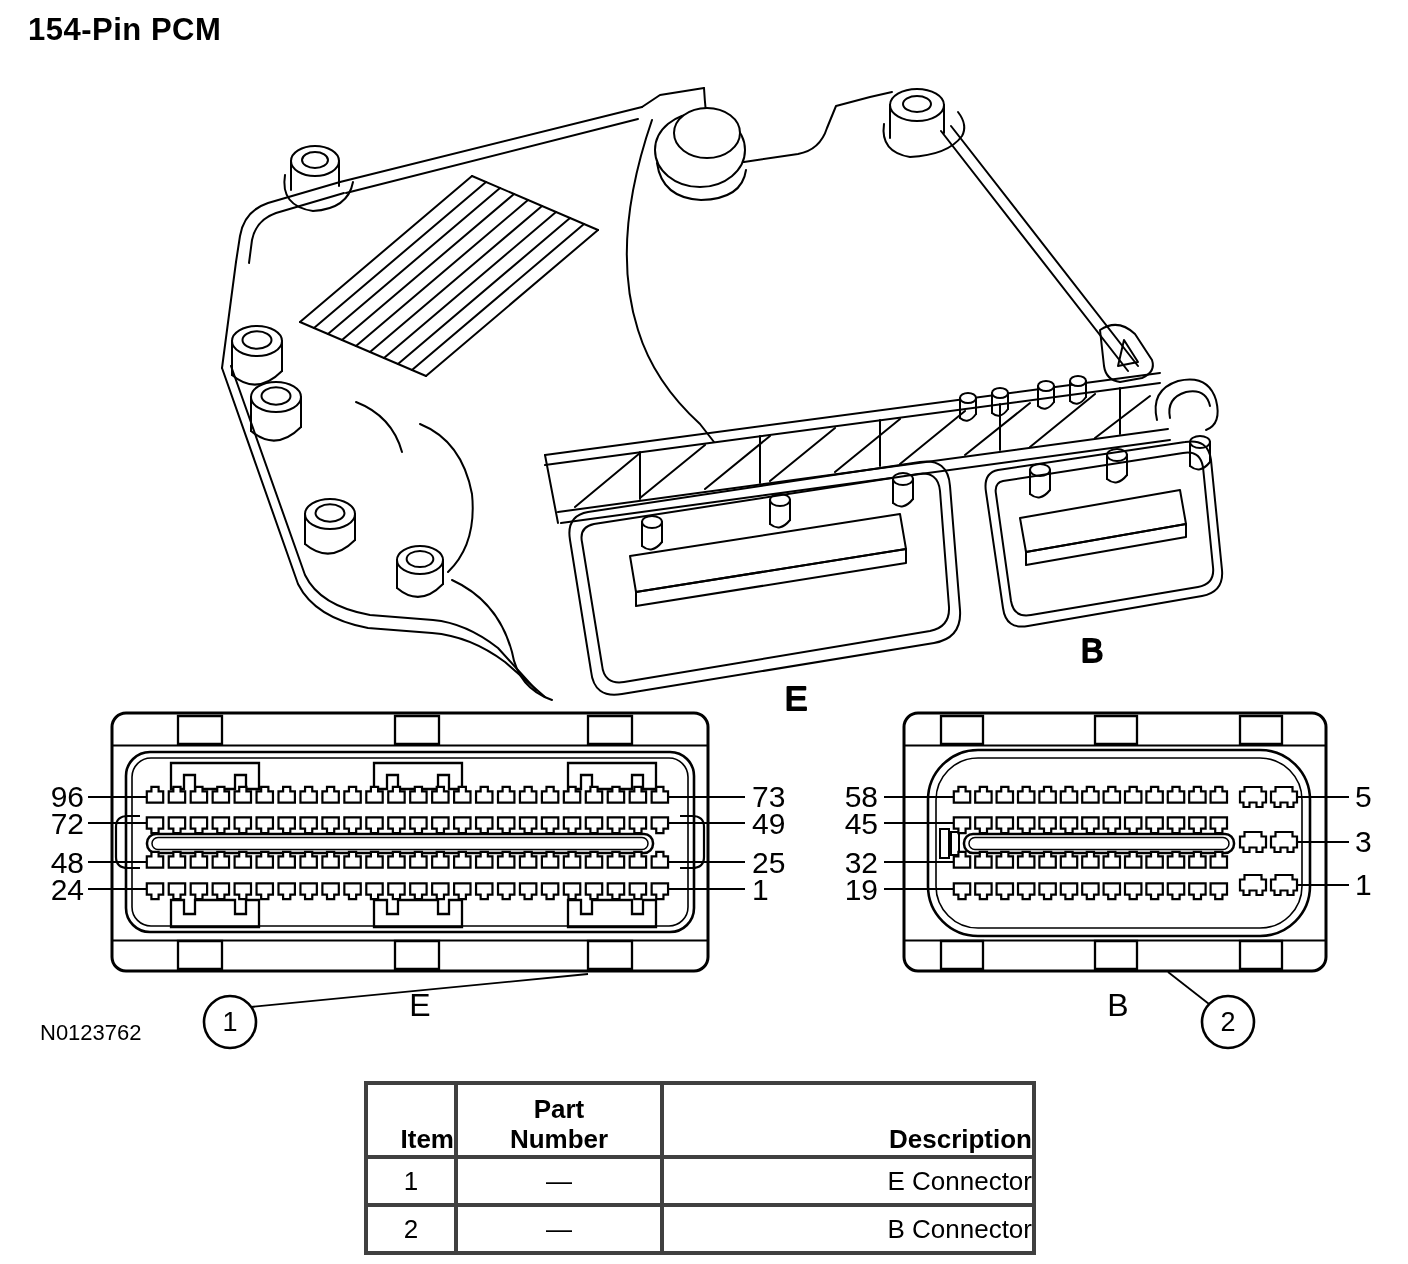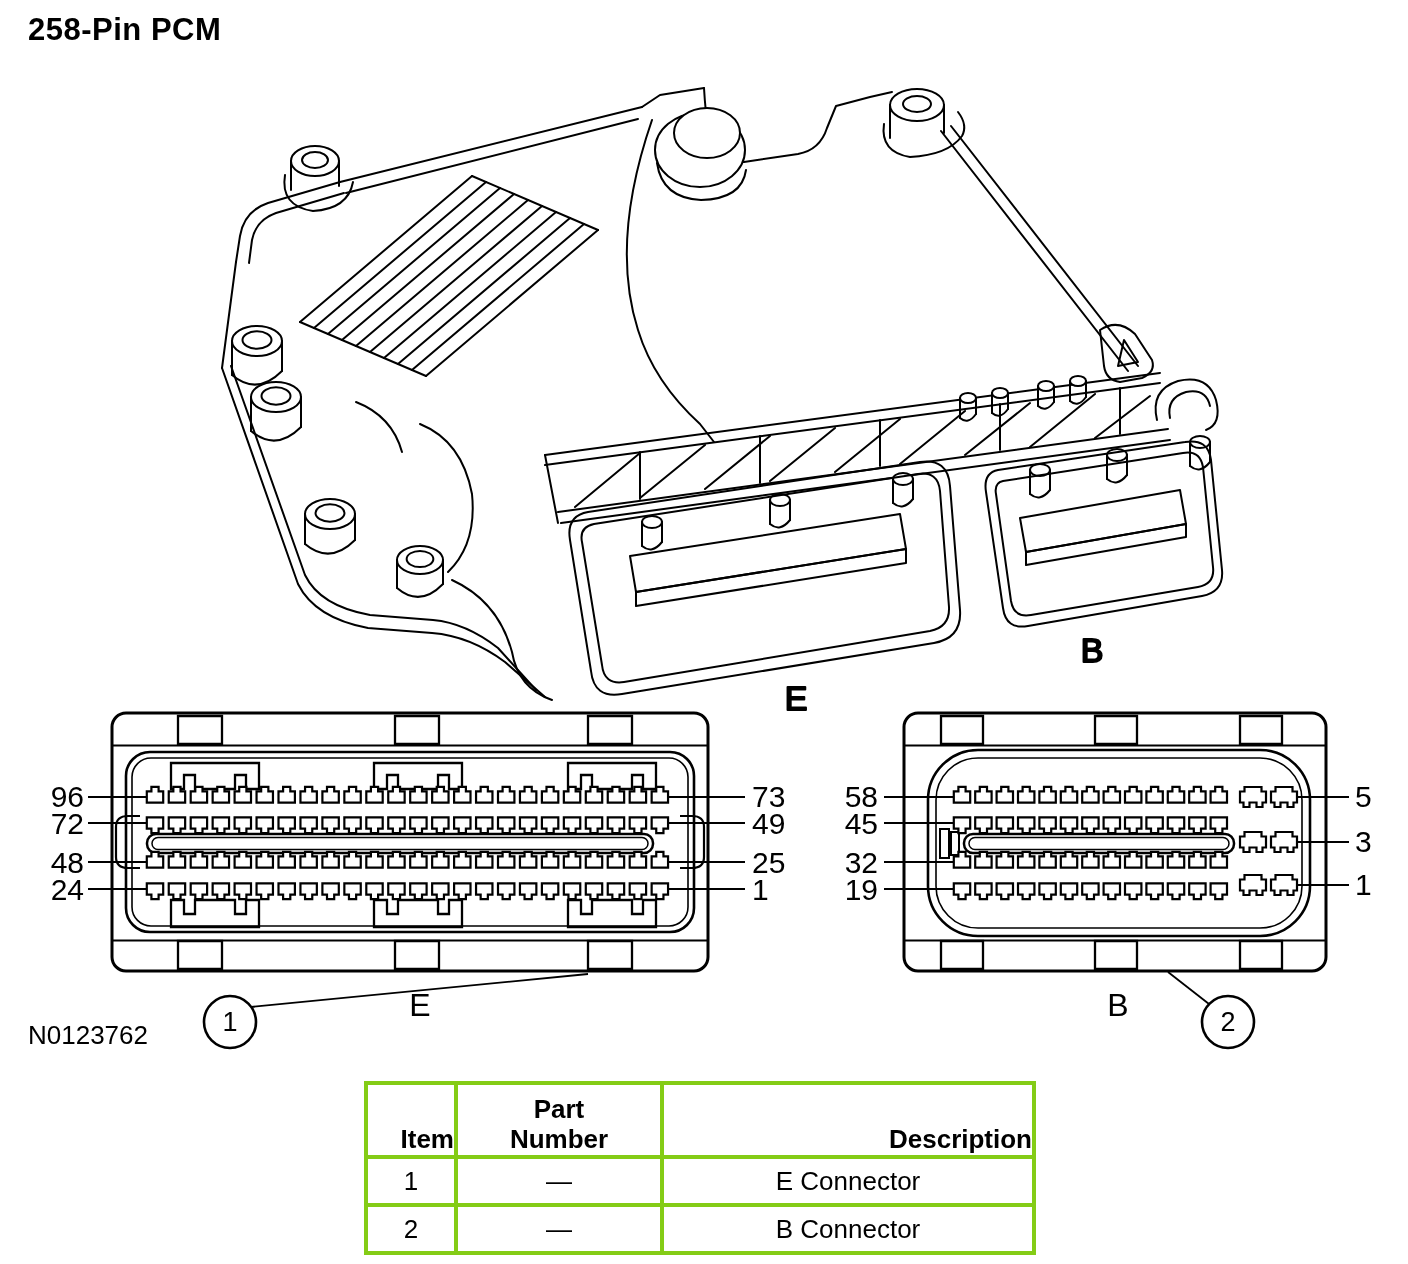--- a/index.html
+++ b/index.html
@@ -1,45 +1,45 @@
 <!DOCTYPE html>
 <html><head>
 <meta charset="utf-8">
 <style>
   html,body{margin:0;padding:0;background:#fff;}
   body{width:1408px;height:1264px;position:relative;overflow:hidden;
        font-family:"Liberation Sans",sans-serif;color:#000;}
   .title{position:absolute;left:28px;top:12px;font-size:31px;font-weight:bold;letter-spacing:.5px;}
-  .figid{position:absolute;left:28px;top:1020px;font-size:26px;}
+  .figid{position:absolute;left:40px;top:1020px;font-size:22px;}
   #art{position:absolute;left:0;top:0;}
   
   text{fill:#000;}
   .plabel{font-family:"Liberation Sans",sans-serif;font-size:30px;}
   .clabel{font-family:"Liberation Sans",sans-serif;font-size:32px;}
   .c3d{font-family:"Liberation Sans",sans-serif;font-size:34px;}
   .callout-num{font-family:"Liberation Sans",sans-serif;font-size:27px;text-anchor:middle;}
   
   table.legend{position:absolute;left:364px;top:1081px;border-collapse:collapse;background:#fff;}
-  .legend th,.legend td{border:4px solid #84cc16;font-size:26px;padding:0;}
+  .legend th,.legend td{border:4px solid #404040;font-size:26px;padding:0;}
   .legend th{font-weight:bold;vertical-align:bottom;height:70px;}
   .legend td{height:44px;vertical-align:middle;font-weight:normal;}
   .col-item{width:90px;}
   .col-part{width:206px;}
   .col-desc{width:372px;}
   .th-item{text-align:right;padding-left:8px;padding-bottom:4px;}
   .th-part{text-align:center;padding-bottom:4px;}
   .th-part span{display:inline-block;max-width:118px;line-height:1.15;}
   .th-desc{text-align:right;padding-left:10px;padding-bottom:4px;}
   .td-item,.td-part{text-align:center;}
-  .td-desc{text-align:center;padding-left:10px;}
+  .td-desc{text-align:right;padding-left:10px;}
 </style>
 </head>
 <body>
 
-<div class="title">258-Pin PCM</div>
+<div class="title">154-Pin PCM</div>
 
 <svg id="art" width="1408" height="1070" viewBox="0 0 1408 1070">
 
   <g id="module3d" fill="none" stroke="#000" stroke-width="2" stroke-linecap="round" stroke-linejoin="round">
 
     <path d="M340,182 L642,107"></path>
     <path d="M346,193 L638,119"></path>
     <path d="M642,107 L660,95 L704,88"></path>
 
     <path d="M704,88 Q707,140 716,152 Q722,162 744,162 L798,154 Q820,150 827,128 L836,106 L870,97 L892,92"></path>

